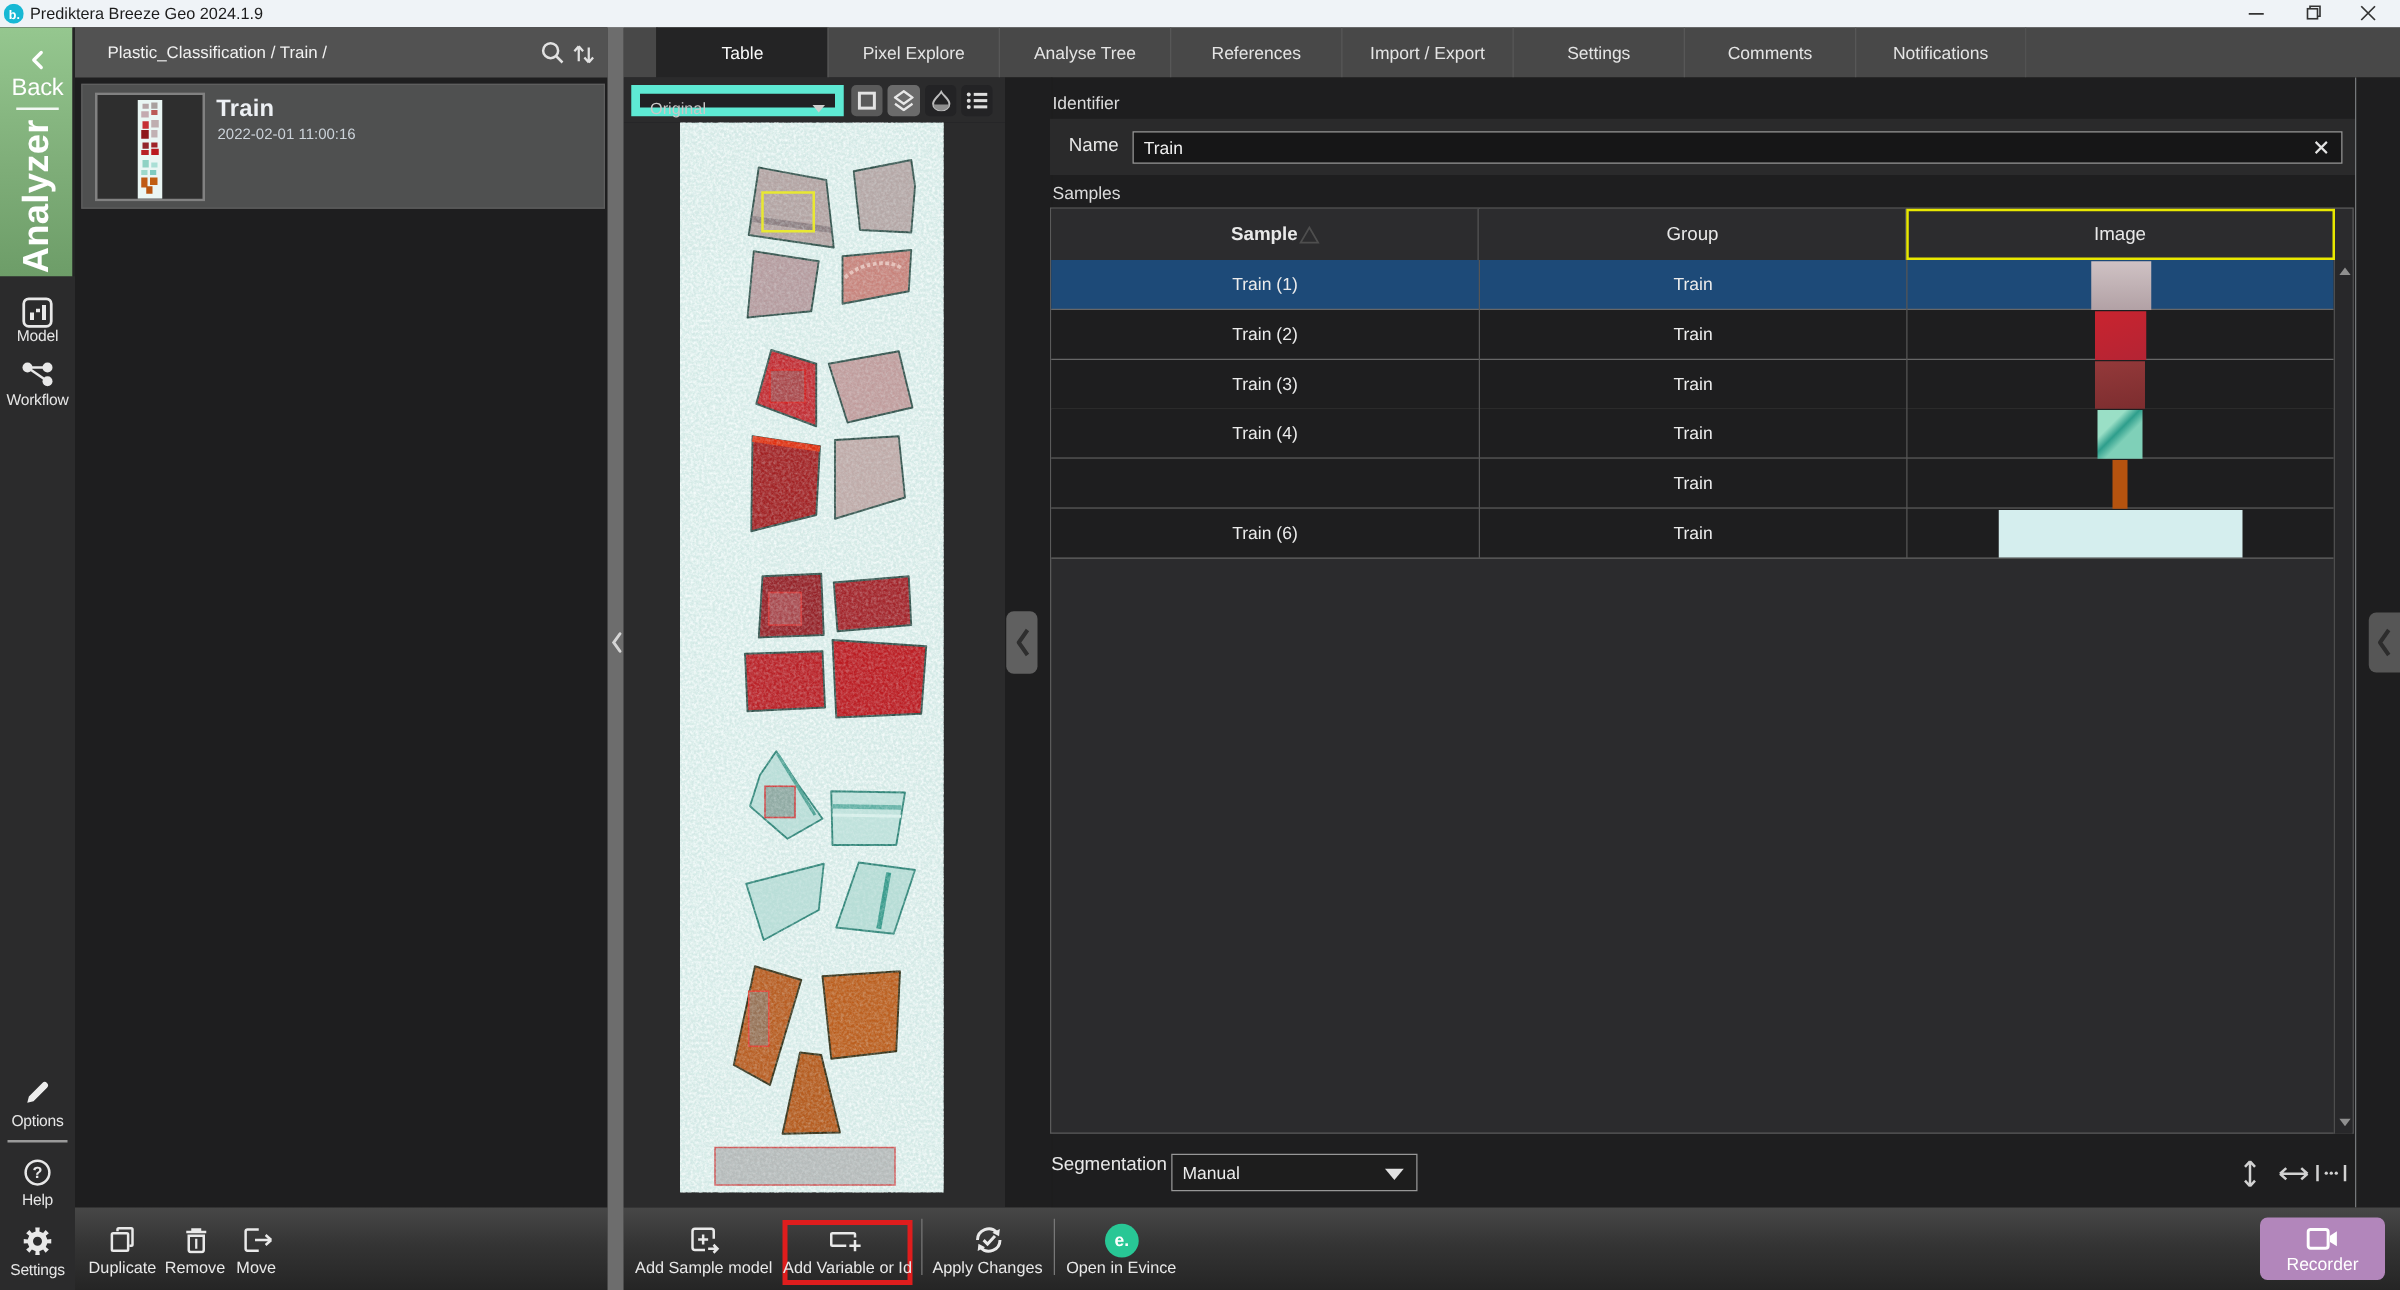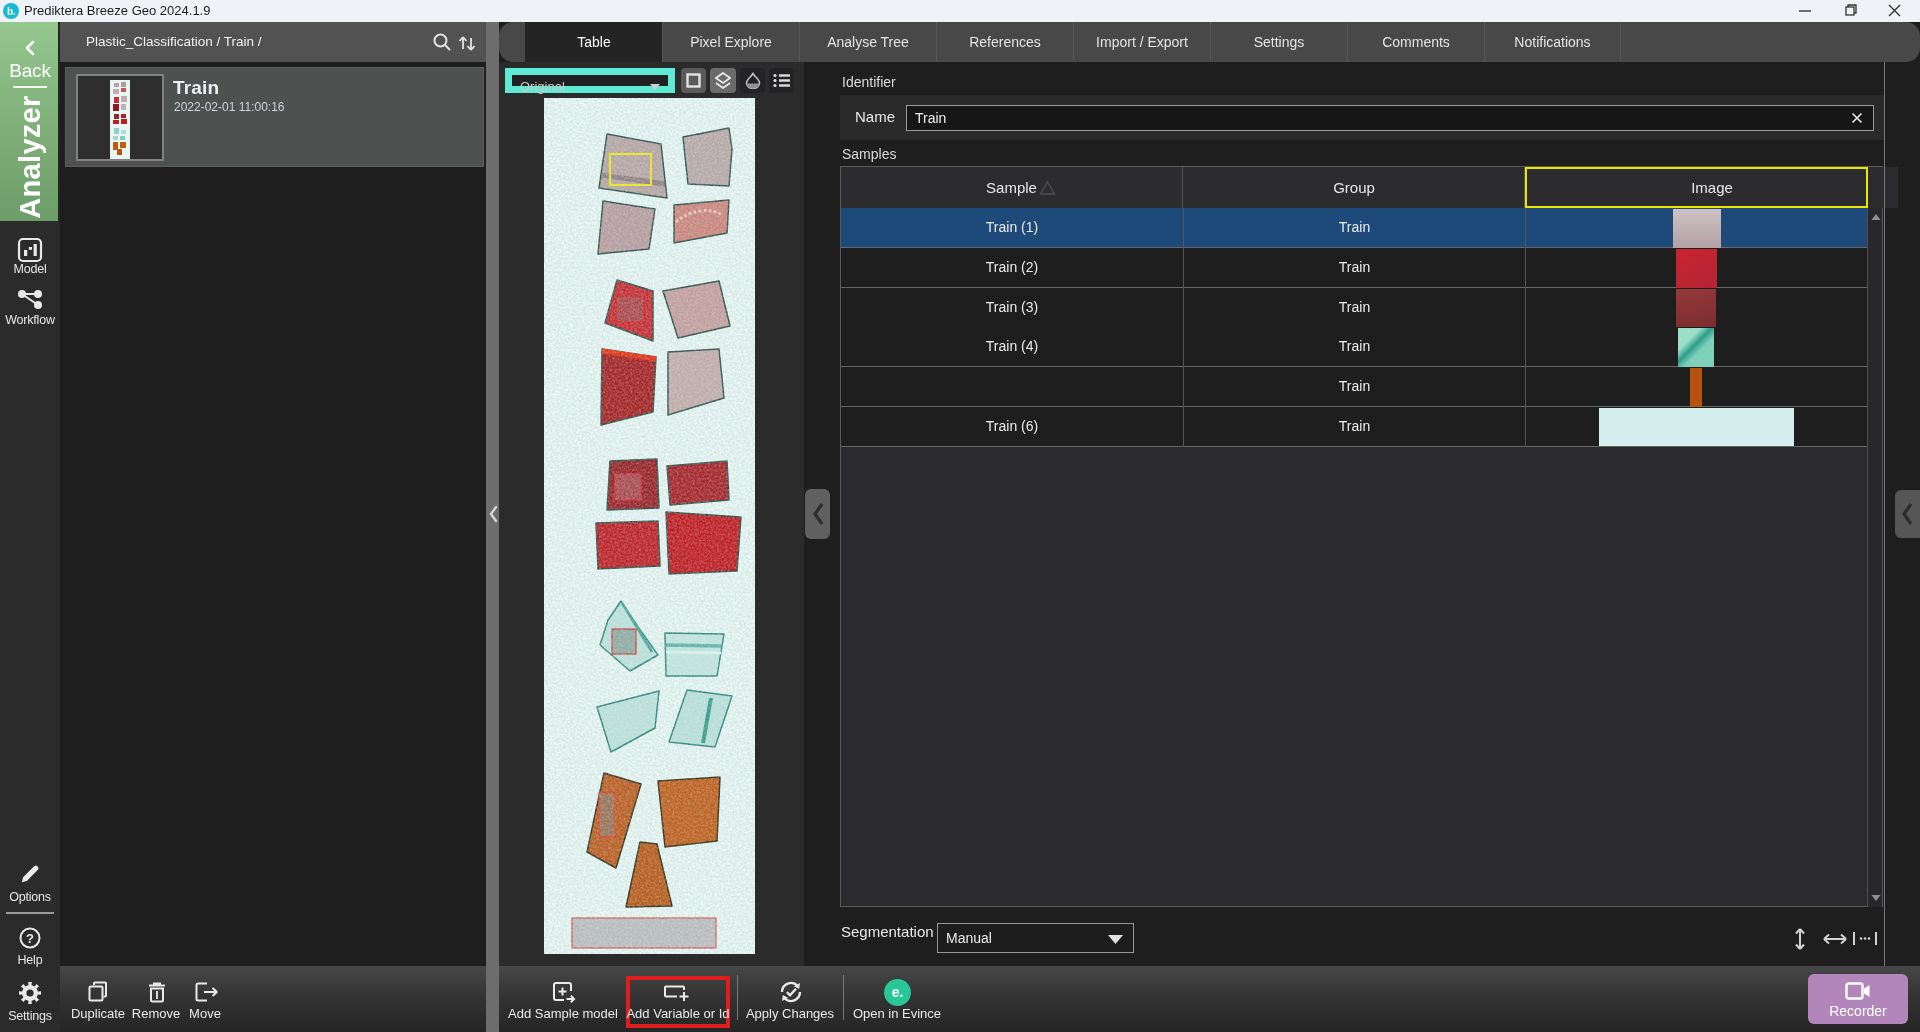--- a/index.html
+++ b/index.html
@@ -23,21 +23,21 @@
   #breadcrumb { left:0; top:0; width:426px; height:40px; background:#525252; color:#f1f1f1; font-size:13.5px; line-height:40px; }
   #card { left:5px; top:45px; width:419px; height:100px; background:#4f5050; border:1px solid #5e5e5e; }
   #thumbbox { left:10px; top:6px; width:88px; height:87px; background:#2e2e2e; border:2px solid #818181; }
   #cardtitle { left:107px; top:9px; font-size:19px; font-weight:bold; color:#edf0f4; letter-spacing:0.2px; }
   #carddate { left:108px; top:32px; font-size:12px; color:#ccd3da; }
 
   
   #vstrip { left:486px; top:22px; width:13px; height:1010px; background:#6d6d6d; }
 
   
-  #tabbar { left:499px; top:22px; width:1421px; height:40px; background:#484848;border-radius:14px; }
+  #tabbar { left:499px; top:22px; width:1421px; height:40px; background:#484848; }
   .tab { position:absolute; top:0; height:40px; line-height:40px; text-align:center; color:#e4e4e4; font-size:14px; border-left:1px solid #575757; }
   .tabsel { background:#242425; color:#fafafa; border-left:1px solid #242425; }
 
   
   #ctoolbar { left:499px; top:62px; width:342px; height:36px; background:#2b2b2c; }
   #odrop { left:6px; top:6px; width:170px; height:25px; background:#212124; border:7px solid #5eead4; color:#c9c9c9; font-size:13px; line-height:23px; }
   .cbtn { position:absolute; top:6px; width:25px; height:25px; border-radius:4px; }
 
   
   #imgarea { left:499px; top:98px; width:342px; height:868px; background:#2b2b2c; }
@@ -304,27 +304,27 @@
       <div class="abs" id="namelabel">Name</div>
       <div class="abs" id="nameinput"><span style="padding-left:8px">Train</span>
         <svg class="abs" style="right:10px;top:6px" width="12" height="12" viewBox="0 0 12 12">
             <path d="M1.5,1.5 L10.5,10.5 M10.5,1.5 L1.5,10.5" stroke="#e3e3e3" stroke-width="1.7"></path>
           </svg>
       </div>
     </div>
     <div class="abs" id="samples">Samples</div>
     <div class="abs" id="stable">
 
-      <div class="hcell" style="left:0;width:342px;font-weight:normal">Sample
+      <div class="hcell" style="left:0;width:342px;font-weight:bold">Sample
         <svg class="abs" style="left:198px;top:13px" width="17" height="16" viewBox="0 0 17 16">
             <path d="M8.5,2 L15.5,14 H1.5 Z" fill="none" stroke="#4e4e4e" stroke-width="1.4"></path>
           </svg>
       </div>
       <div class="hcell" style="left:343px;width:341px">Group</div>
-      <div class="hcell" style="left:685px;width:372px;border-right:none">Image</div>
+      <div class="hcell" style="left:685px;width:340px;border-right:none">Image</div>
       <div class="abs" style="left:684px;top:0;width:343px;height:41px;border:2px solid #e8e800"></div>
 
       <div class="trow trowsel" style="top:41px">
           <div class="tcell" style="left:0;width:342px">Train (1)</div>
           <div class="tcell" style="left:343px;width:341px">Train</div>
         </div>
       <div class="trow" style="top:81px">
           <div class="tcell" style="left:0;width:342px">Train (2)</div>
           <div class="tcell" style="left:343px;width:341px">Train</div>
         </div>

